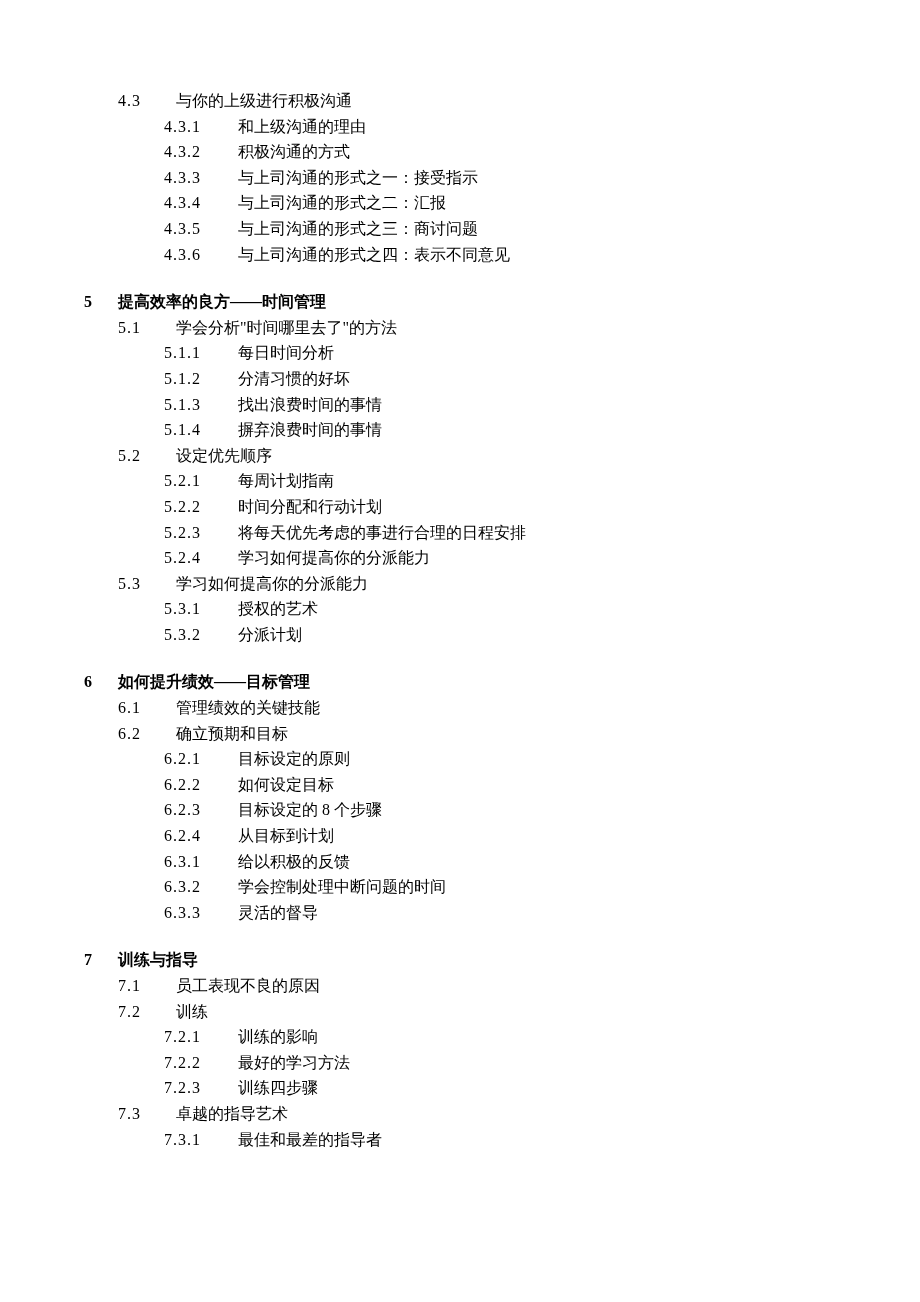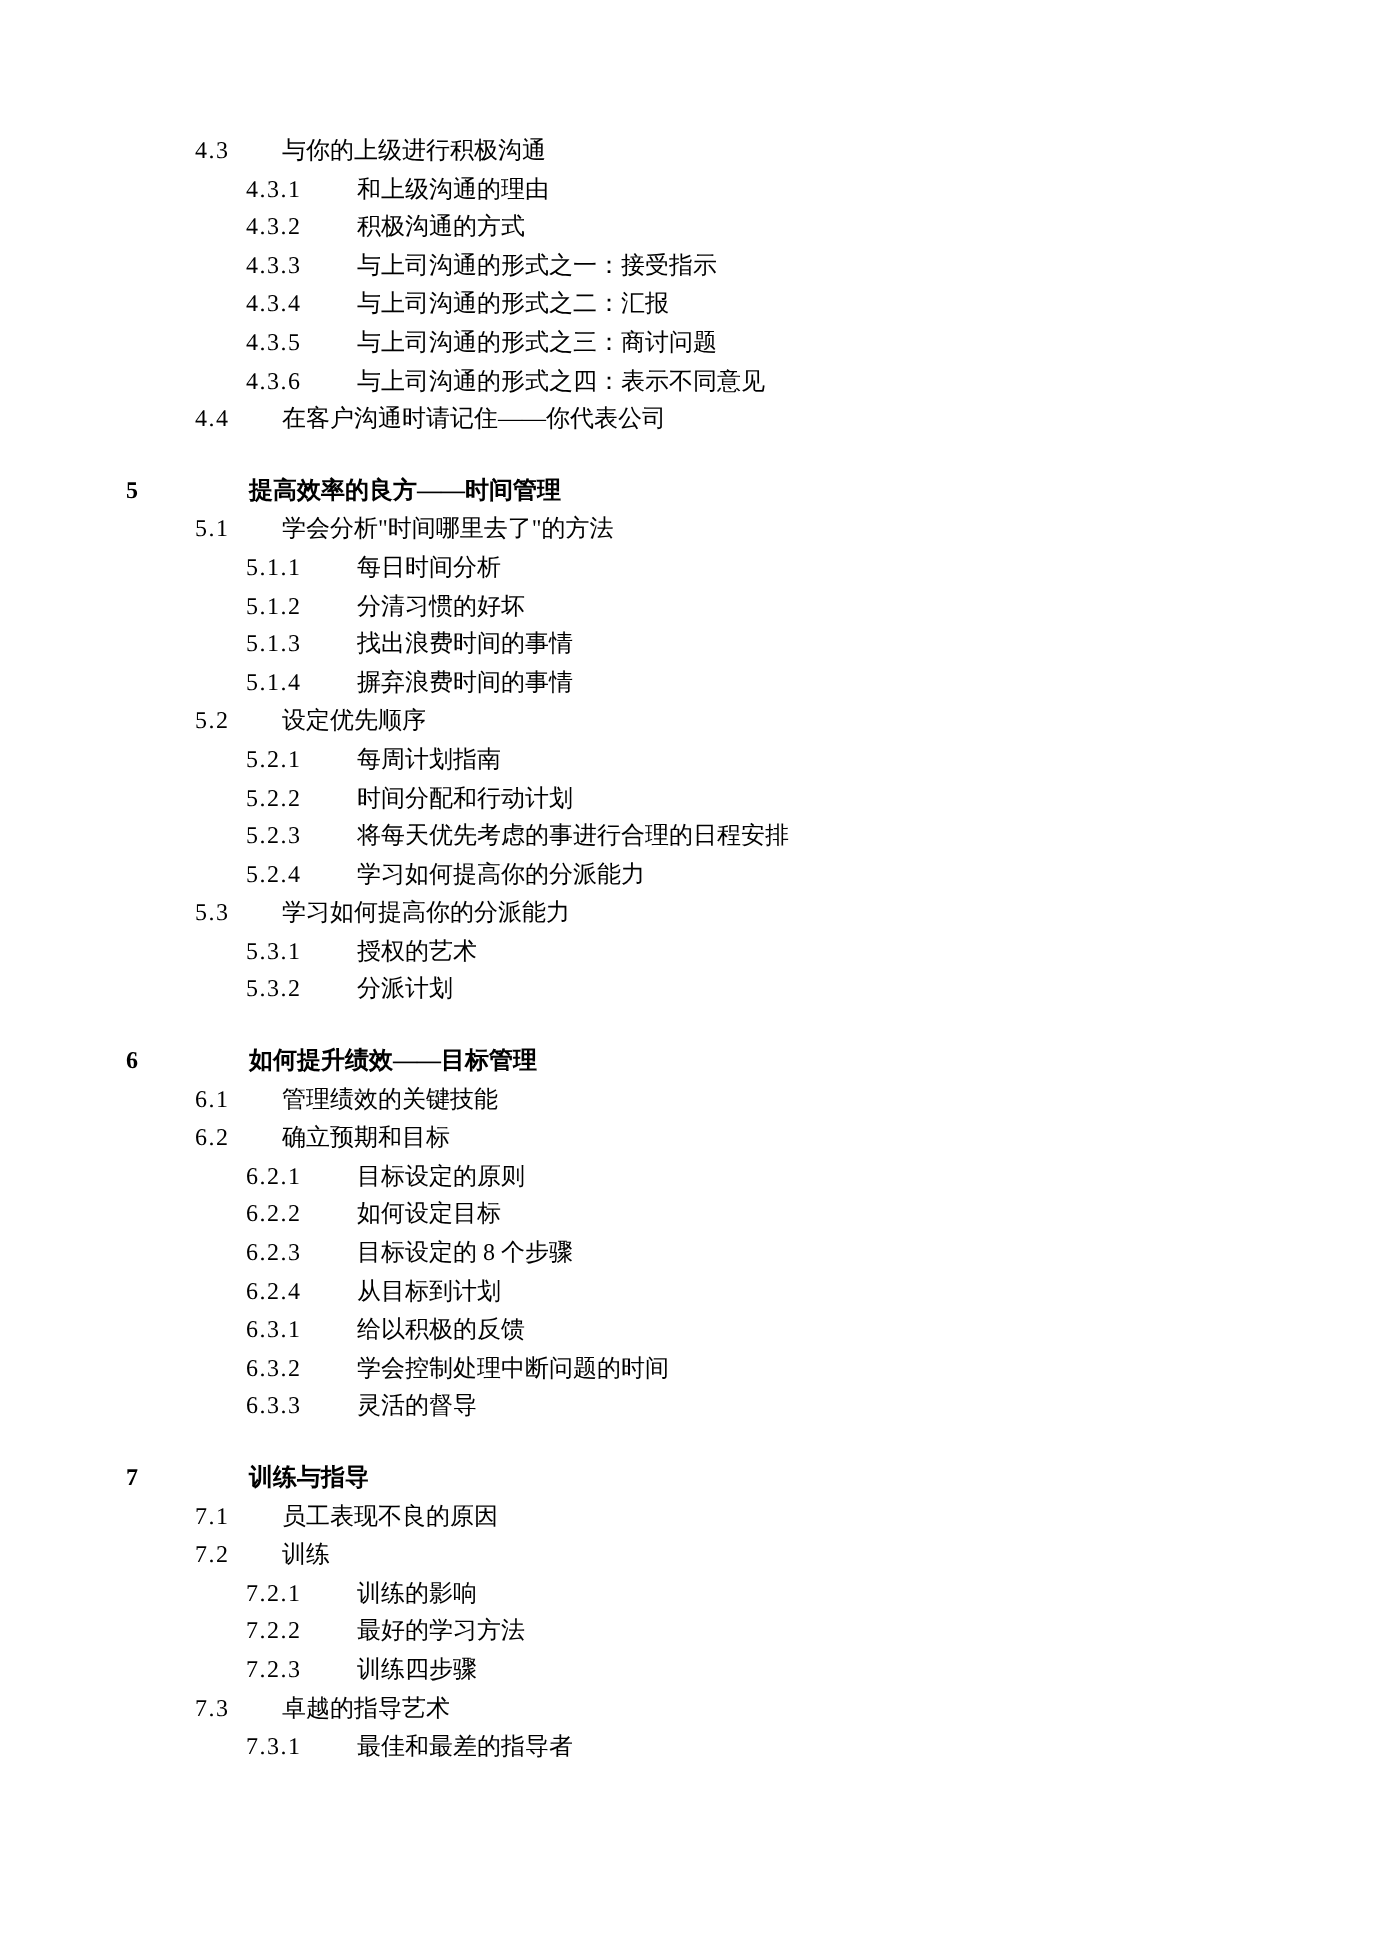--- a/index.html
+++ b/index.html
@@ -24,30 +24,28 @@
     align-items: baseline;
     white-space: pre;
   }
   .chapter-row .num {
     display: inline-block;
     font-weight: 800;
     min-width: 34px;
   }
   .chapter-row .label {
     font-weight: 800;
-    margin-left: 48px;
   }
   .sec-row {
     padding-left: 34px;
   }
   .sec-row .sec-num {
     display: inline-block;
     min-width: 58px;
     letter-spacing: 1px;
-    margin-left: 12px;
   }
   .sub-row {
     padding-left: 80px;
   }
   .sub-row .sub-num {
     display: inline-block;
     min-width: 74px;
     letter-spacing: 1px;
   }
 </style>
@@ -56,21 +54,20 @@
 
 <div id="doc">
     <div class="block">
       <div class="row sec-row"><span class="sec-num">4.3</span><span>与你的上级进行积极沟通</span></div>
       <div class="row sub-row"><span class="sub-num">4.3.1</span><span>和上级沟通的理由</span></div>
       <div class="row sub-row"><span class="sub-num">4.3.2</span><span>积极沟通的方式</span></div>
       <div class="row sub-row"><span class="sub-num">4.3.3</span><span>与上司沟通的形式之一：接受指示</span></div>
       <div class="row sub-row"><span class="sub-num">4.3.4</span><span>与上司沟通的形式之二：汇报</span></div>
       <div class="row sub-row"><span class="sub-num">4.3.5</span><span>与上司沟通的形式之三：商讨问题</span></div>
       <div class="row sub-row"><span class="sub-num">4.3.6</span><span>与上司沟通的形式之四：表示不同意见</span></div>
-      <div class="row sec-row"><span class="sec-num">4.4</span><span>在客户沟通时请记住——你代表公司</span></div>
     </div>
     <div class="block">
       <div class="row chapter-row"><span class="num">5</span><span class="label">提高效率的良方——时间管理</span></div>
       <div class="row sec-row"><span class="sec-num">5.1</span><span>学会分析"时间哪里去了"的方法</span></div>
       <div class="row sub-row"><span class="sub-num">5.1.1</span><span>每日时间分析</span></div>
       <div class="row sub-row"><span class="sub-num">5.1.2</span><span>分清习惯的好坏</span></div>
       <div class="row sub-row"><span class="sub-num">5.1.3</span><span>找出浪费时间的事情</span></div>
       <div class="row sub-row"><span class="sub-num">5.1.4</span><span>摒弃浪费时间的事情</span></div>
       <div class="row sec-row"><span class="sec-num">5.2</span><span>设定优先顺序</span></div>
       <div class="row sub-row"><span class="sub-num">5.2.1</span><span>每周计划指南</span></div>

